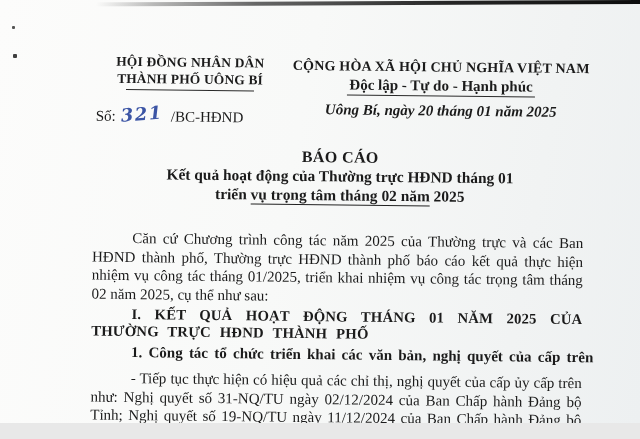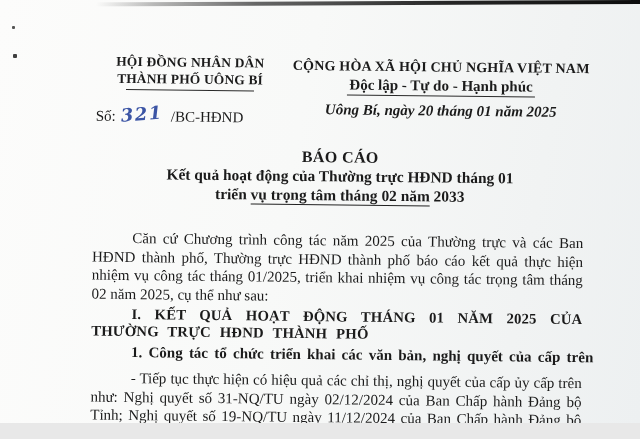--- a/index.html
+++ b/index.html
@@ -78,21 +78,21 @@
 
     <div class="hdr-right">
       <div class="l1">CỘNG HÒA XÃ HỘI CHỦ NGHĨA VIỆT NAM</div>
       <div class="l2"><span>Độc lập - Tự do - Hạnh phúc</span></div>
       <div class="date">Uông Bí, ngày 20 tháng 01 năm 2025</div>
     </div>
 
     <div class="title-block">
       <div class="t1">BÁO CÁO</div>
       <div class="t2">Kết quả hoạt động của Thường trực HĐND tháng 01</div>
-      <div class="t3"><span>triển </span><span class="mid">vụ trọng tâm tháng 02 năm</span><span> 2033</span></div>
+      <div class="t3"><span>triển </span><span class="mid">vụ trọng tâm tháng 02 năm</span><span> 2025</span></div>
     </div>
 
     <div class="para p1">Căn cứ Chương trình công tác năm 2025 của Thường trực và các Ban HĐND thành phố, Thường trực HĐND thành phố báo cáo kết quả thực hiện nhiệm vụ công tác tháng 01/2025, triển khai nhiệm vụ công tác trọng tâm tháng 02 năm 2025, cụ thể như sau:</div>
 
     <div class="h1">I. KẾT QUẢ HOẠT ĐỘNG THÁNG 01 NĂM 2025 CỦA THƯỜNG TRỰC HĐND THÀNH PHỐ</div>
 
     <div class="h2">1. Công tác tổ chức triển khai các văn bản, nghị quyết của cấp trên</div>
 
     <div class="para p2">- Tiếp tục thực hiện có hiệu quả các chỉ thị, nghị quyết của cấp ủy cấp trên như: Nghị quyết số 31-NQ/TU ngày 02/12/2024 của Ban Chấp hành Đảng bộ Tỉnh; Nghị quyết số 19-NQ/TU ngày 11/12/2024 của Ban Chấp hành Đảng bộ thành phố về phương hướng, nhiệm vụ năm 2025.</div>
 

